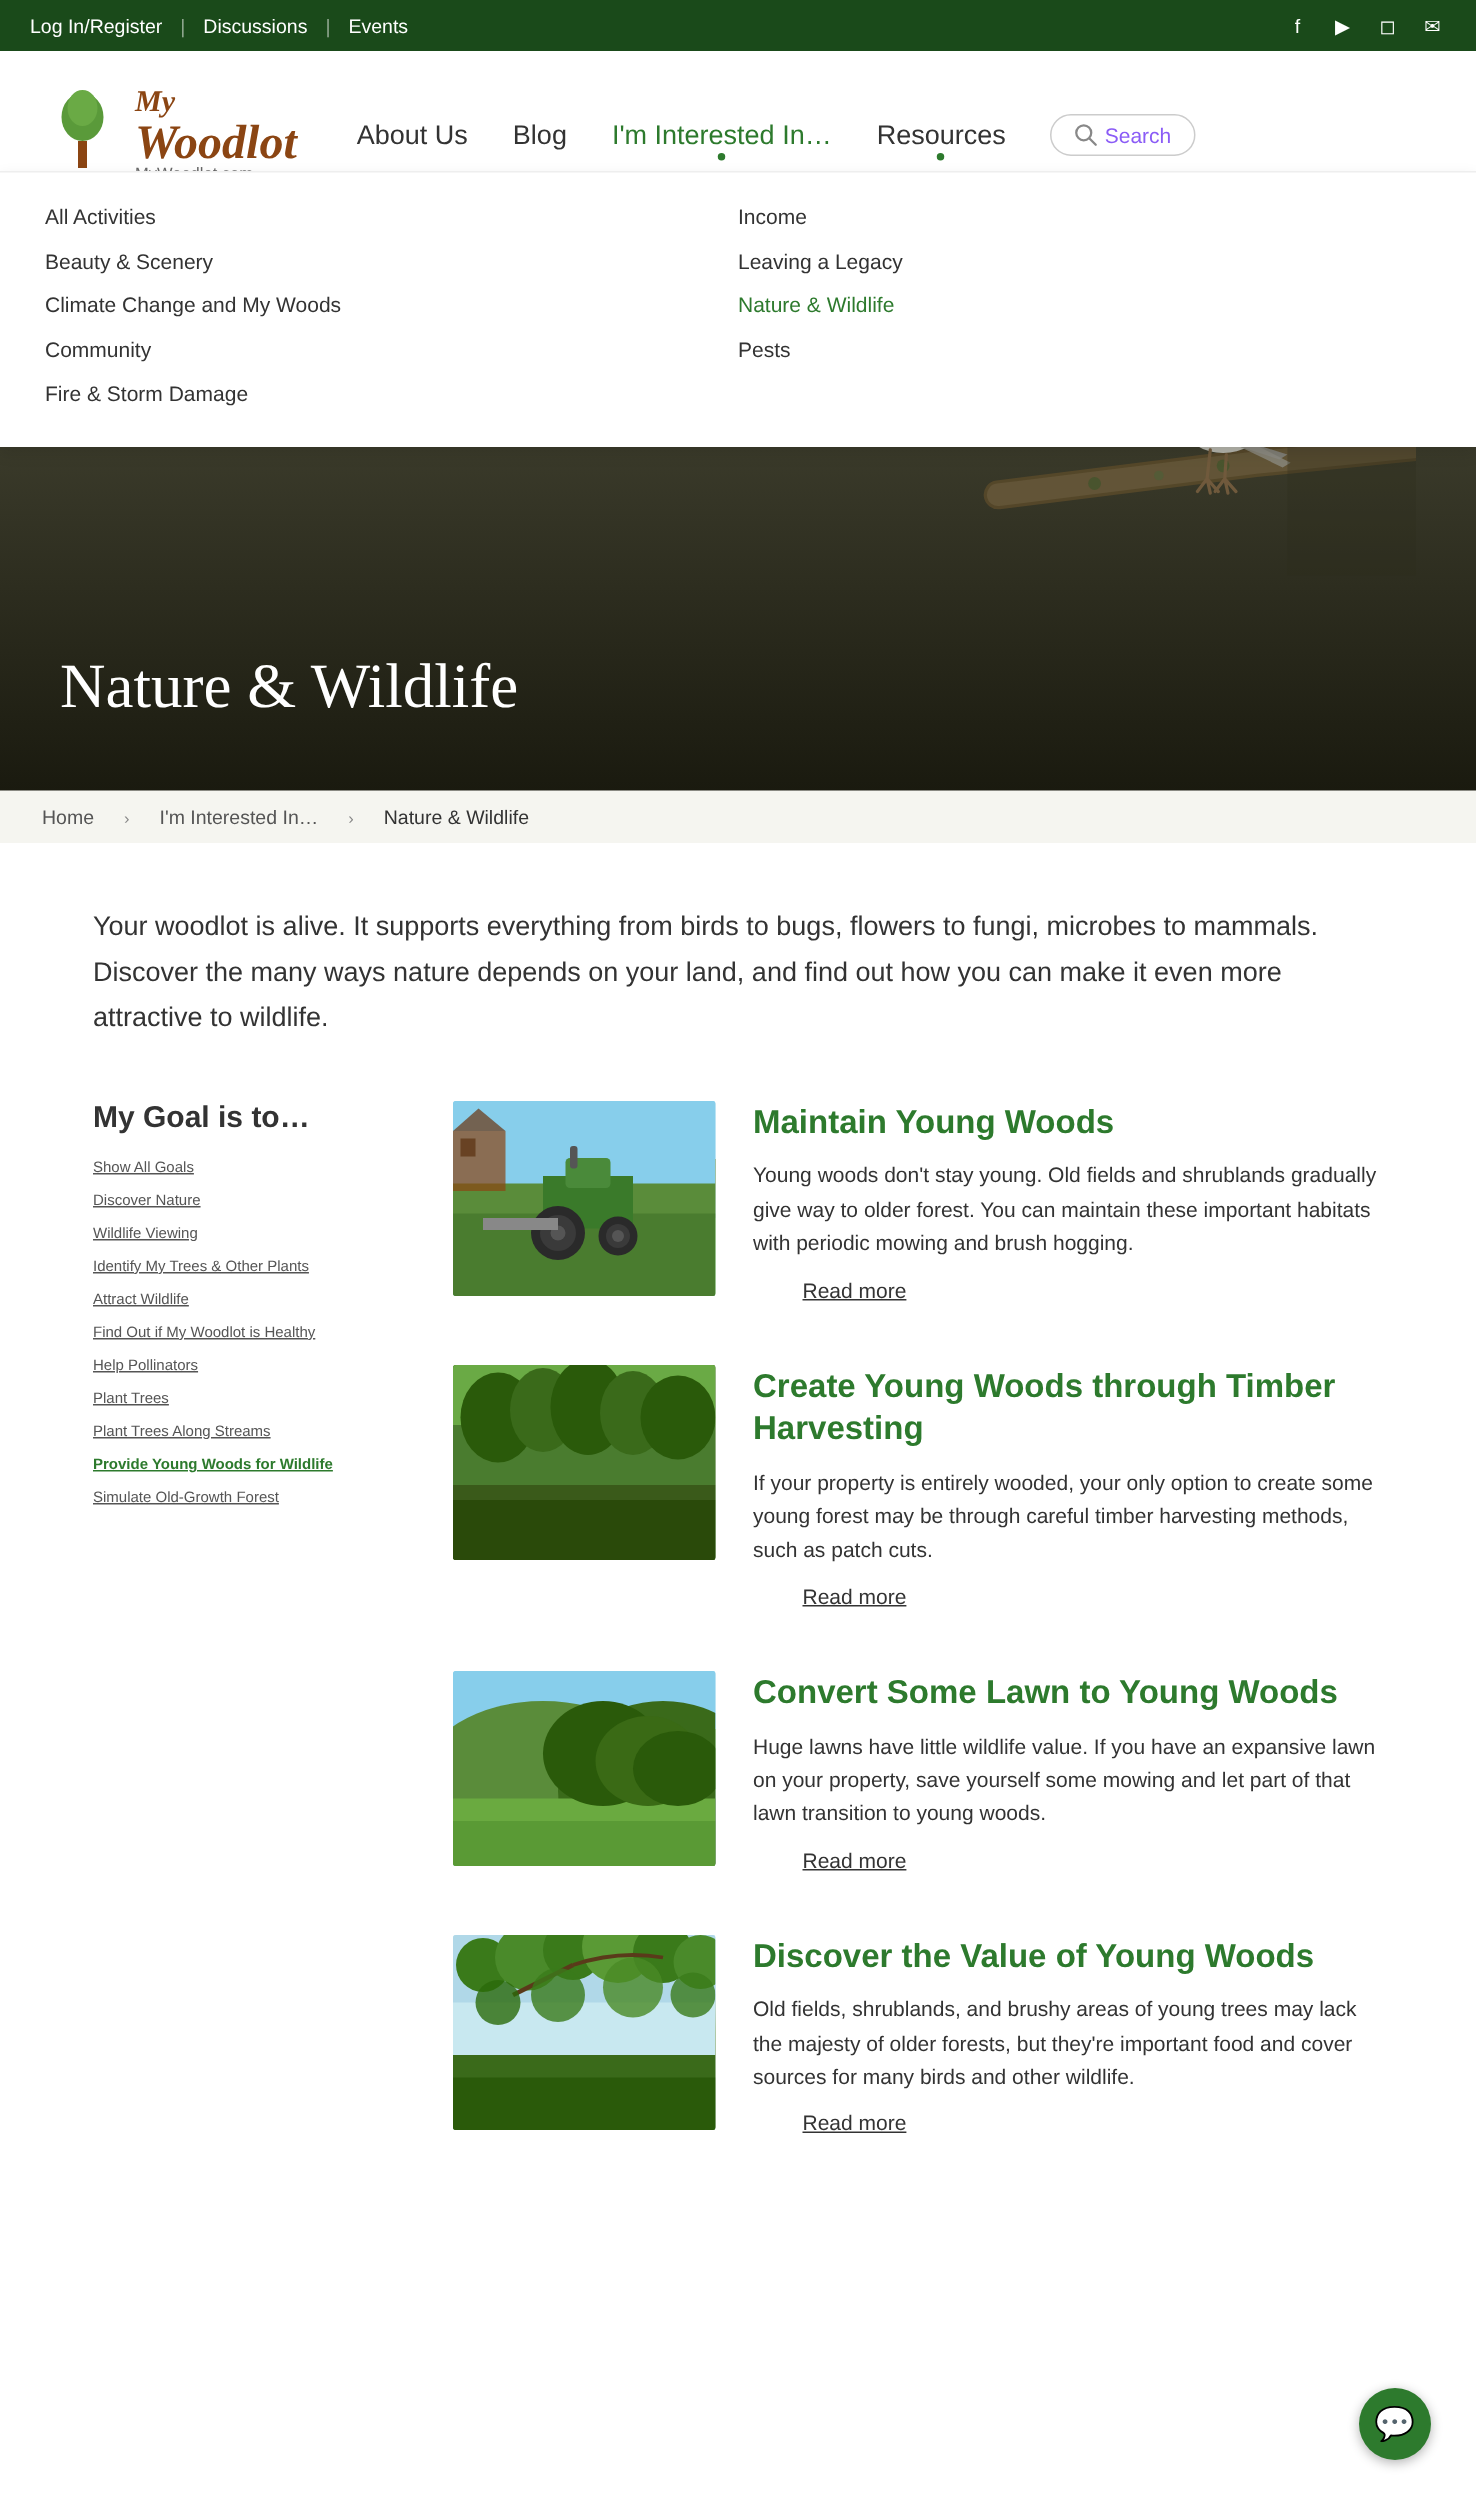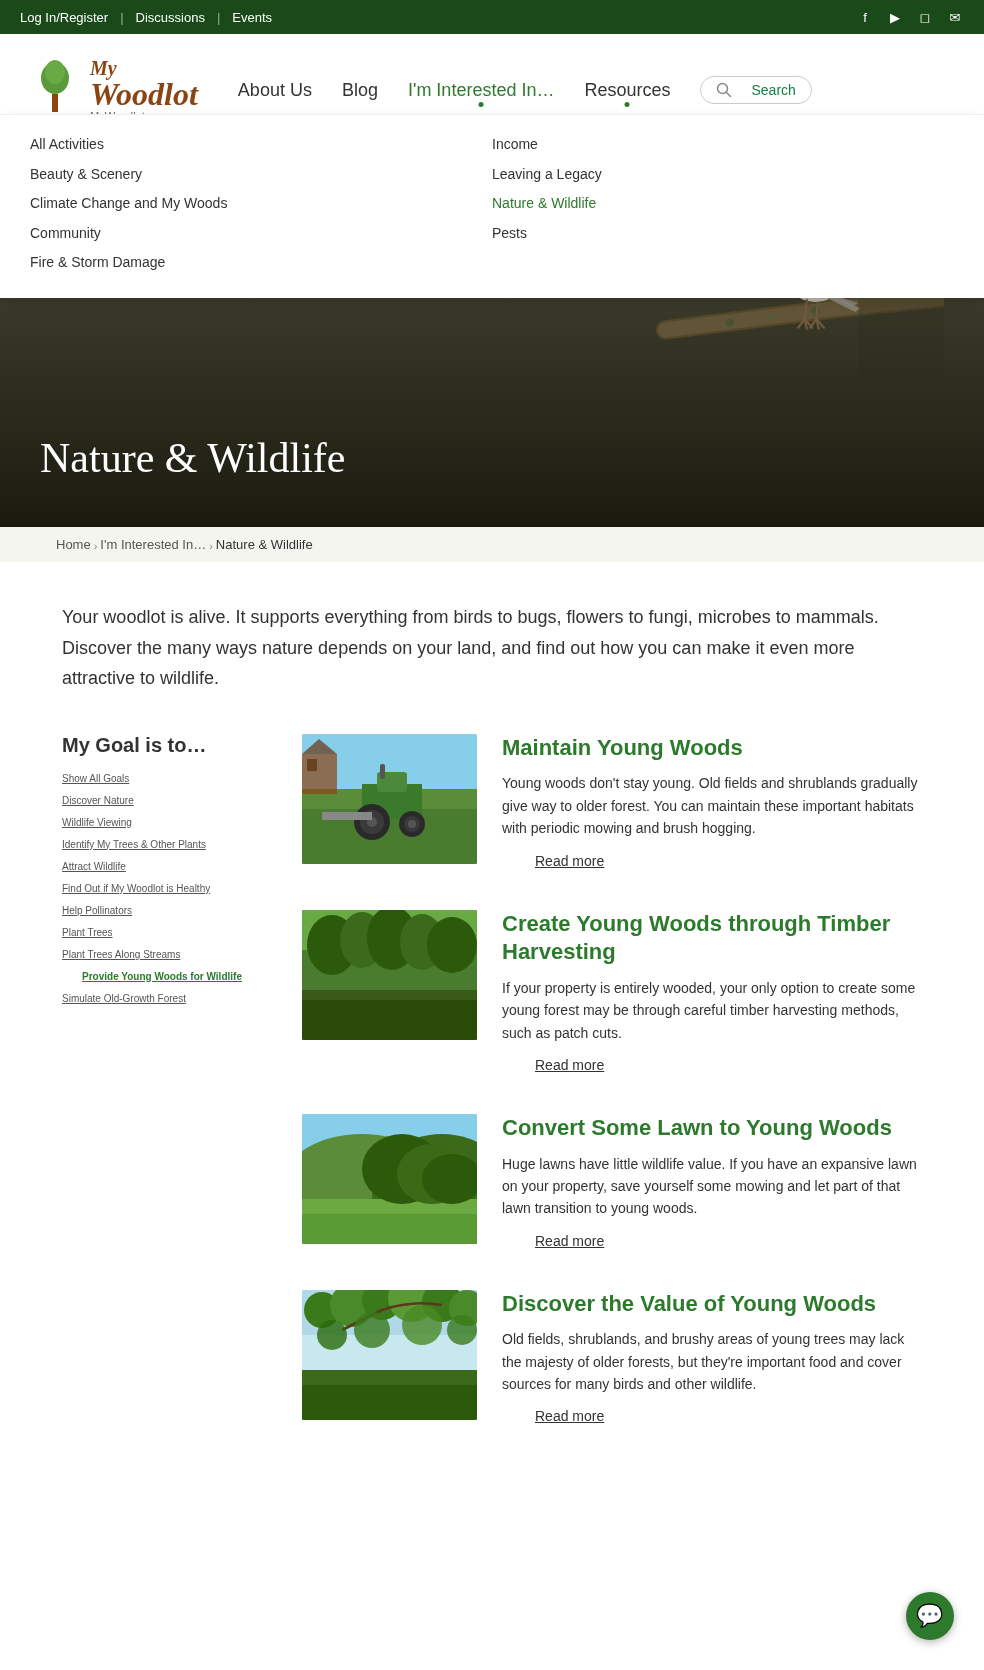--- a/index.html
+++ b/index.html
@@ -54,24 +54,24 @@
       color: #333; font-size: 18px; cursor: pointer;
       font-family: Liberation Sans, sans-serif; text-decoration: none;
       position: relative;
     }
     .nav-item.active { color: #2d7a2d; }
     .nav-item .dot {
       position: absolute; bottom: -6px; left: 50%; transform: translateX(-50%);
       width: 5px; height: 5px; background: #2d7a2d; border-radius: 50%;
     }
     .search-area {
-      display: flex; align-items: center; gap: 19px;
+      display: flex; align-items: center; gap: 4px;
       border: 1px solid #ccc; border-radius: 20px;
       padding: 5px 15px; cursor: text;
-      font-family: Arial, sans-serif; font-size: 14px; color: #15803d;
+      font-family: Arial, sans-serif; font-size: 14px; color: #8b5cf6;
     }
     .search-icon-svg { color: #888; }
 
     
     .dropdown-menu {
       position: absolute;
       top: 80px; left: 0; right: 0;
       background: #fff;
       border-top: 1px solid #eee;
       box-shadow: 0 4px 10px rgba(0,0,0,0.1);
@@ -109,22 +109,22 @@
       color: #fff;
       font-size: 42px;
       font-weight: normal;
       font-family: Georgia, serif;
       margin-bottom: 15px;
     }
 
     
     .breadcrumb-area {
       background: #f5f5f0;
-      padding: 10px 56px;
-      display: flex; align-items: flex-end; gap: 3px;
+      padding: 10px 28px;
+      display: flex; align-items: flex-end; gap: 20px;
       font-family: Arial, sans-serif; font-size: 13px; color: #555;
     }
     .breadcrumb-item { cursor: pointer; }
     .breadcrumb-arrow { color: #888; font-size: 11px; }
     .breadcrumb-current { color: #333; }
 
     
     .main-content { max-width: 920px; margin: 0 auto; padding: 40px 30px; }
 
     .intro-text {
@@ -148,21 +148,21 @@
     }
     .sidebar-links { display: flex; flex-direction: column; gap: 8px; }
     .sidebar-link {
       font-family: Arial, sans-serif;
       font-size: 10px;
       color: #555;
       text-decoration: underline;
       cursor: pointer;
       line-height: 1.4;
     }
-    .sidebar-link.active { color: #2d7a2d; font-weight: bold; text-align: center; }
+    .sidebar-link.active { color: #2d7a2d; font-weight: bold; }
 
     
     .articles { flex: 1; display: flex; flex-direction: column; gap: 40px; }
     .article-card { display: flex; gap: 25px; align-items: flex-start; }
     .article-image {
       width: 175px; height: 130px;
       flex-shrink: 0;
       background: #888;
       overflow: hidden;
       border-radius: 2px;

